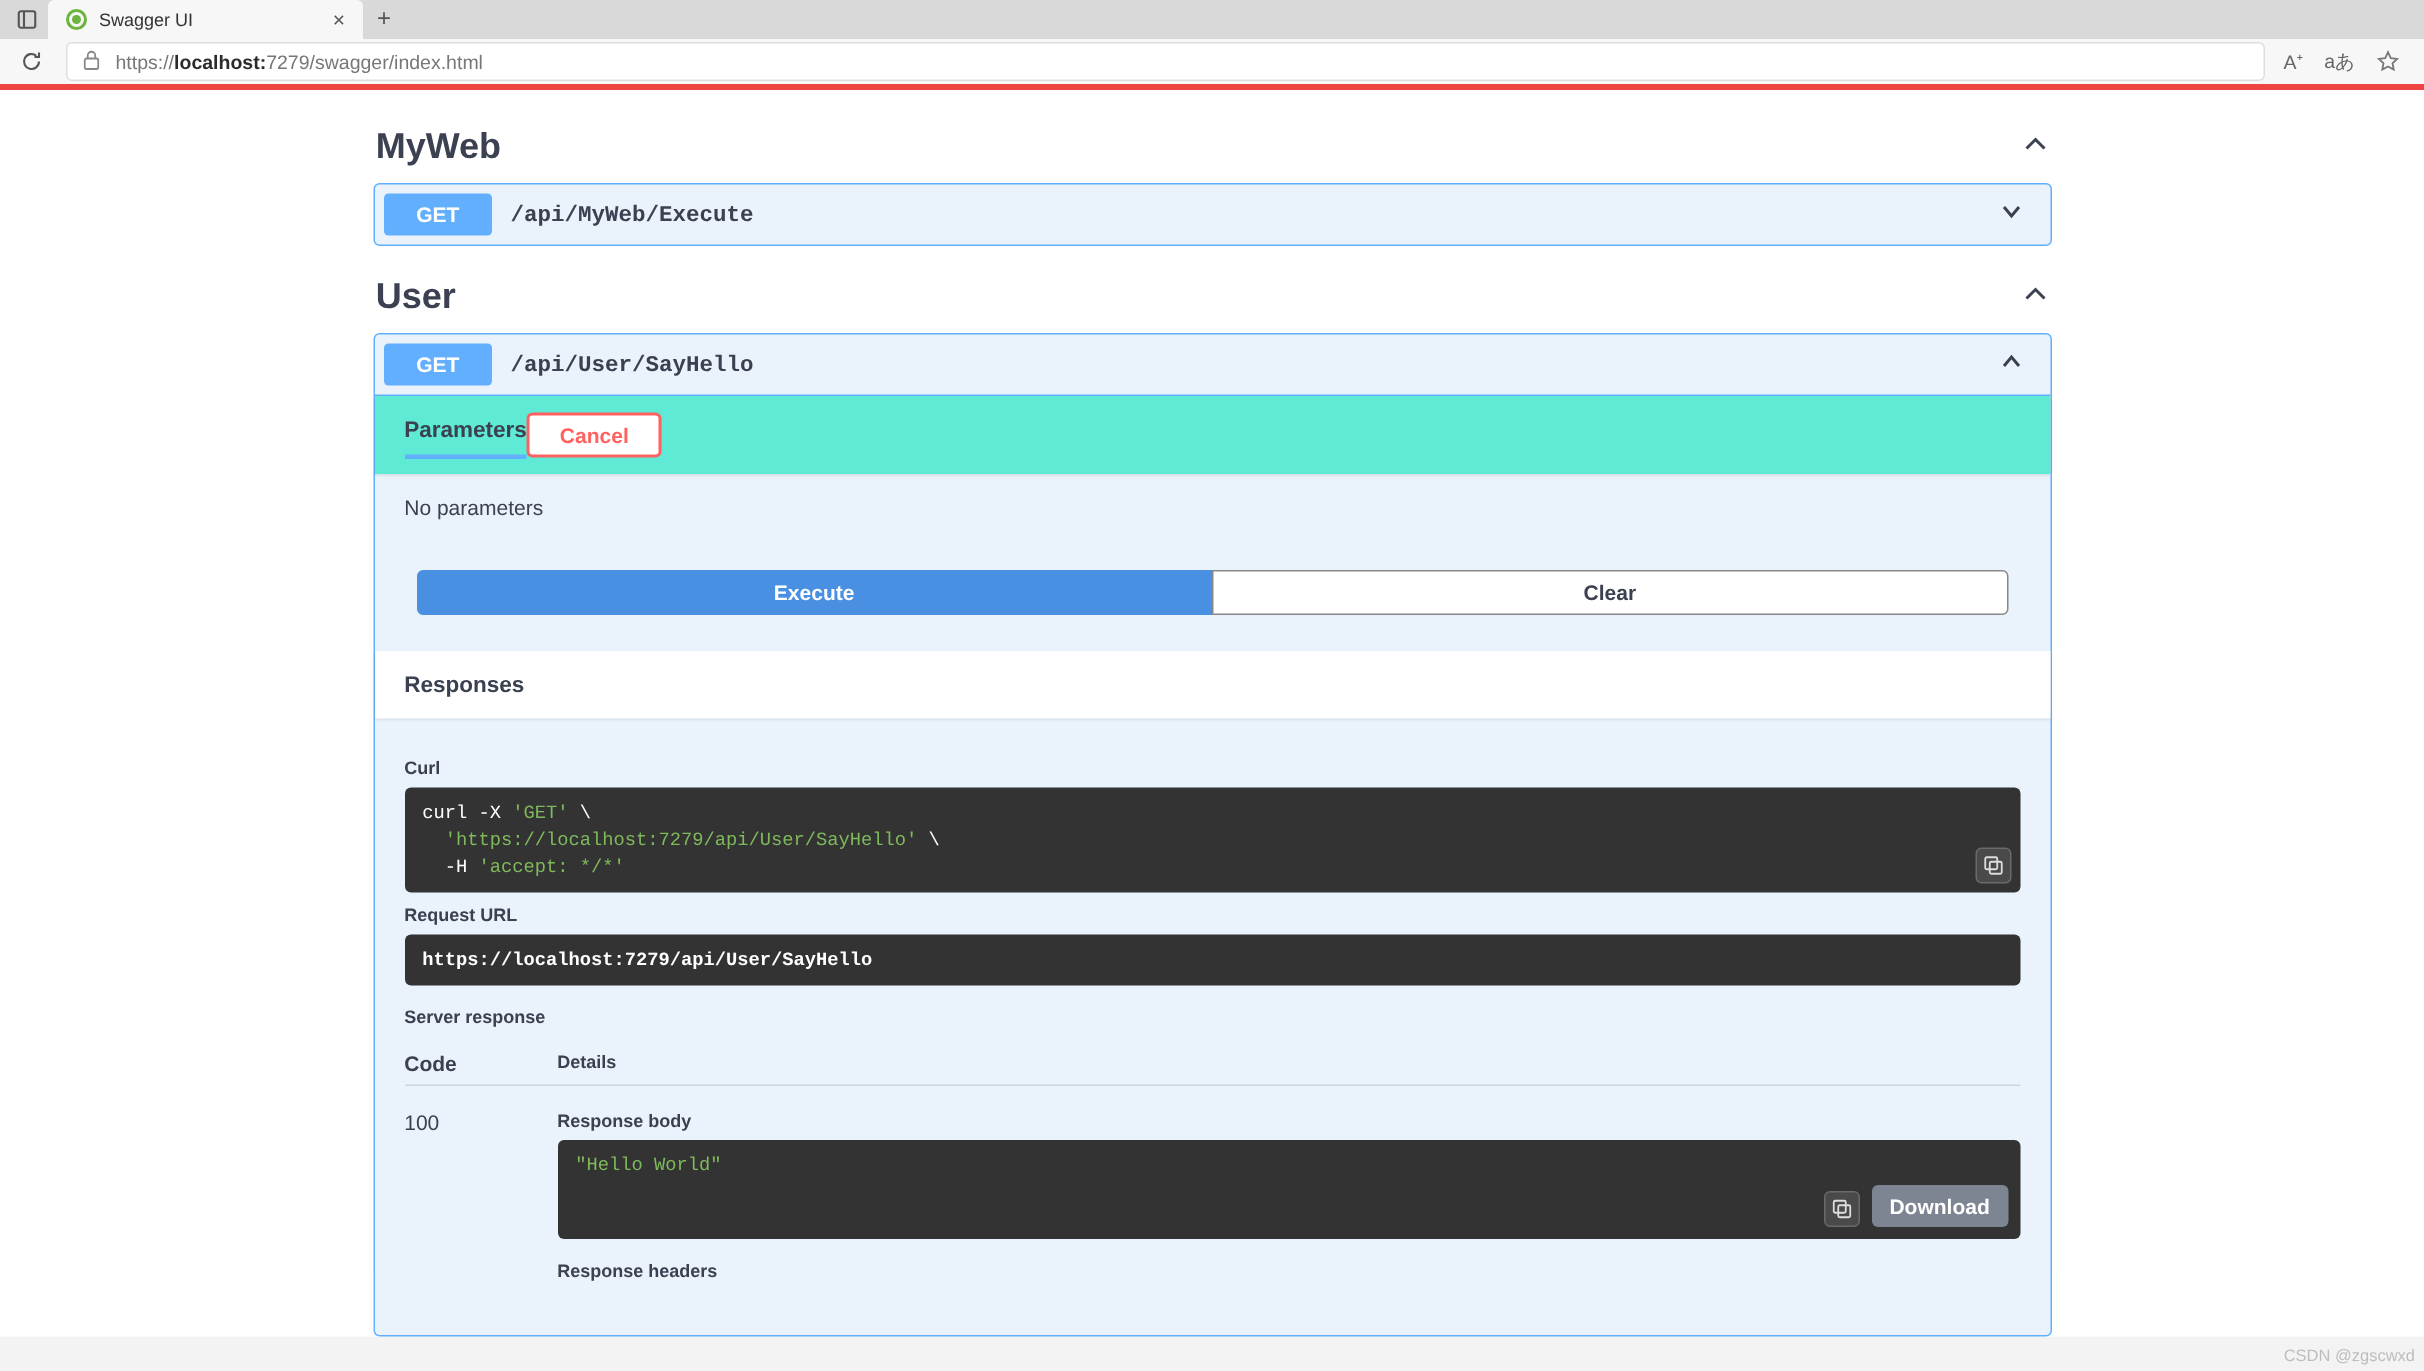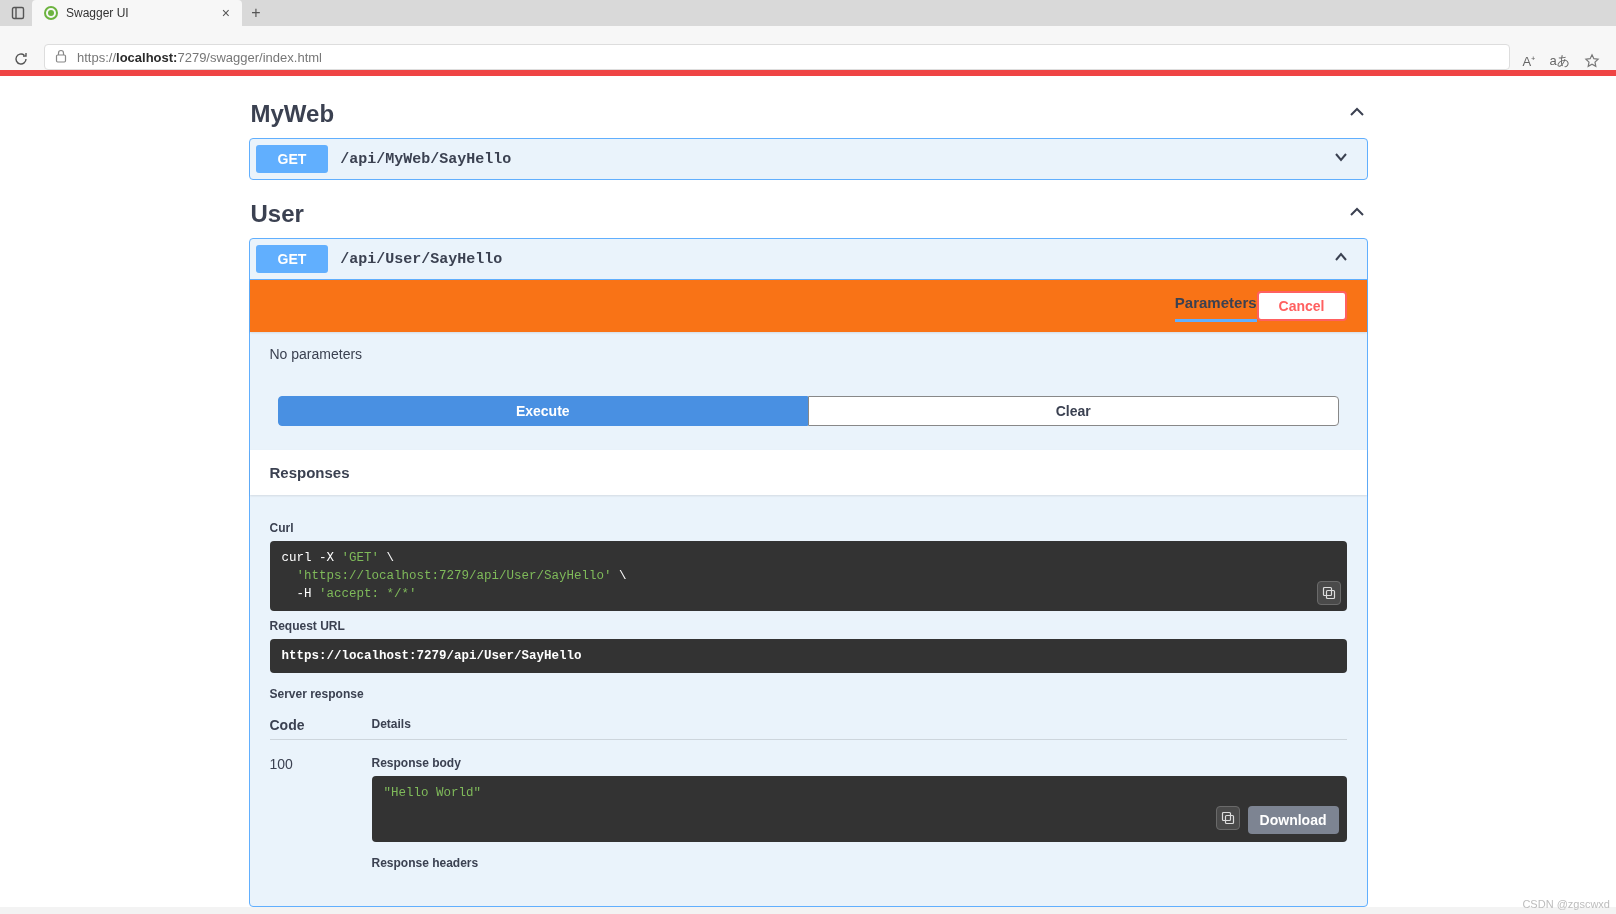--- a/index.html
+++ b/index.html
@@ -9,21 +9,21 @@
   .browser-chrome { background: #d9d9d9; }
   .tab-bar { display: flex; align-items: center; height: 26px; padding-left: 4px; }
   .tabs-btn { width: 28px; height: 24px; display:flex; align-items:center; justify-content:center; color:#444; }
   .tab { display:flex; align-items:center; gap:8px; background:#f7f7f7; height:26px; padding:0 12px; border-radius:4px 4px 0 0; width:210px; }
   .tab-favicon { width:14px; height:14px; border-radius:50%; border:2px solid #6cb33f; position:relative; }
   .tab-favicon::after{content:"";position:absolute;inset:2px;border-radius:50%;background:#6cb33f;}
   .tab-title { font-size:12px; color:#333; flex:1; white-space:nowrap; overflow:hidden; }
   .tab-close { font-size:14px; color:#555; }
   .new-tab { width:28px; text-align:center; font-size:16px; color:#555; }
 
-  .addr-bar { display:flex; align-items:flex-end; gap:12px; background:#f7f7f7; height:50px; padding:0 10px; border-bottom:6px solid #ef4444; }
+  .addr-bar { display:flex; align-items:center; gap:12px; background:#f7f7f7; height:34px; padding:0 10px; border-bottom:4px solid #ef4444; }
   .reload { width:22px; height:22px; display:flex; align-items:center; justify-content:center; }
   .url-box { flex:1; display:flex; align-items:center; gap:10px; background:#fff; border:1px solid #ddd; border-radius:4px; height:26px; padding:0 10px; }
   .lock-icon { color:#888; font-size:12px; }
   .url { font-size:13px; color:#777; }
   .url b { color:#2b2b2b; font-weight:600; }
   .toolbar-icons { display:flex; align-items:center; gap:14px; color:#666; font-size:13px; padding-right:6px;}
   .toolbar-icons span { display:inline-flex; }
 
   
   .page { background:#fff; padding-top:20px; }
@@ -34,21 +34,21 @@
   .chev svg { stroke:#3b4151; }
 
   .opblock { border-radius:4px; margin-bottom:16px; }
   .opblock-get { background:#eaf3fb; border:1px solid #61affe; }
   .op-summary { display:flex; align-items:center; padding:6px; gap:12px; cursor:pointer; }
   .method { background:#61affe; color:#fff; font-size:14px; font-weight:700; padding:6px 22px; border-radius:3px; }
   .path { font-family:"Consolas","Courier New",monospace; font-size:15px; color:#3b4151; font-weight:600; flex:1; }
   .op-chev { padding-right:12px; }
 
   .op-body { border-top:1px solid #61affe; }
-  .sect-head { display:flex; justify-content:flex-end; align-items:center; padding:10px 20px; background:#f97316; box-shadow:0 1px 2px rgba(0,0,0,.1);}
+  .sect-head { display:flex; justify-content:flex-start; align-items:center; padding:10px 20px; background:#5eead4; box-shadow:0 1px 2px rgba(0,0,0,.1);}
   .sect-title { font-size:15px; font-weight:700; color:#3b4151; }
   .param-tab { border-bottom:3px solid #61affe; padding:4px 0 8px; }
   .cancel-btn { border:2px solid #ff6060; color:#ff6060; background:#fff; font-size:14px; font-weight:700; padding:5px 20px; border-radius:4px; cursor:pointer; }
 
   .param-body { padding:14px 20px; font-size:14px; color:#3b4151; }
   .btn-row { display:flex; padding:20px 28px 24px; gap:0; }
   .btn { flex:1; height:30px; font-size:14px; font-weight:700; border-radius:4px; cursor:pointer; }
   .btn.execute { background:#4990e2; color:#fff; border:1px solid #4990e2; border-radius:4px 0 0 4px;}
   .btn.clear { background:#fff; color:#3b4151; border:1px solid #888; border-radius:0 4px 4px 0;}
 
@@ -63,21 +63,21 @@
 
   .url-live { background:#333333; border-radius:4px; padding:10px 12px; color:#fff; font-family:"SimSun","Courier New",monospace; font-size:12.5px; font-weight:bold;}
 
   .table-head { display:flex; gap:40px; padding:10px 0 6px; border-bottom:1px solid rgba(0,0,0,.12); }
   .col-code { width:62px; font-size:14px; font-weight:700; color:#3b4151;}
   .col-det  { font-size:12px; font-weight:700; color:#3b4151;}
   .row { display:flex; gap:40px; padding-top:16px; }
   .code200 { width:62px; font-size:14px; color:#3b4151; }
   .details { flex:1; }
   .bodybox { background:#333333; border-radius:4px; padding:10px 12px 42px; position:relative; color:#7fba5a; font-family:"Consolas","Courier New",monospace; font-size:12.5px; min-height:60px;}
-  .body-actions { position:absolute; right:8px; bottom:8px; display:flex; gap:8px; align-items:flex-start;}
+  .body-actions { position:absolute; right:8px; bottom:8px; display:flex; gap:8px; align-items:flex-end;}
   .download-btn { background:#7d8492; color:#fff; border:none; border-radius:4px; padding:6px 12px; font-size:14px; font-weight:700; cursor:pointer;}
   .watermark { position:fixed; right:6px; bottom:4px; font-size:11px; color:#bdbdbd; font-family:Arial; pointer-events:none;}
 </style>
 </head>
 <body>
 
 <div class="browser-chrome">
   <div class="tab-bar">
     <div class="tabs-btn">
       <svg width="14" height="14" viewBox="0 0 14 14">
@@ -129,21 +129,21 @@
     <div class="tag-title">MyWeb</div>
     <div class="chev">
       <svg width="18" height="18" viewBox="0 0 18 18">
             <path d="M3 12l6-6 6 6" fill="none" stroke-width="2"></path>
           </svg>
     </div>
   </div>
   <div class="opblock opblock-get">
     <div class="op-summary">
       <span class="method">GET</span>
-      <span class="path">/api/MyWeb/SayHello</span>
+      <span class="path">/api/MyWeb/Execute</span>
       <span class="op-chev">
         <svg width="16" height="16" viewBox="0 0 16 16">
               <path d="M3 5l5 6 5-6" fill="none" stroke="#3b4151" stroke-width="2"></path>
             </svg>
       </span>
     </div>
   </div>
 
   <div class="tag-head">
     <div class="tag-title">User</div>

